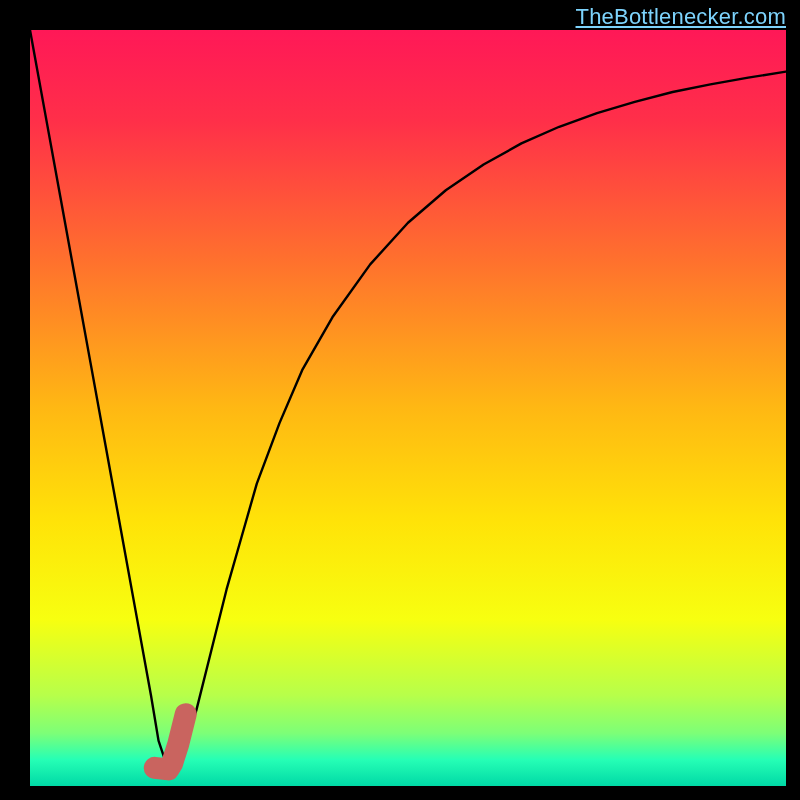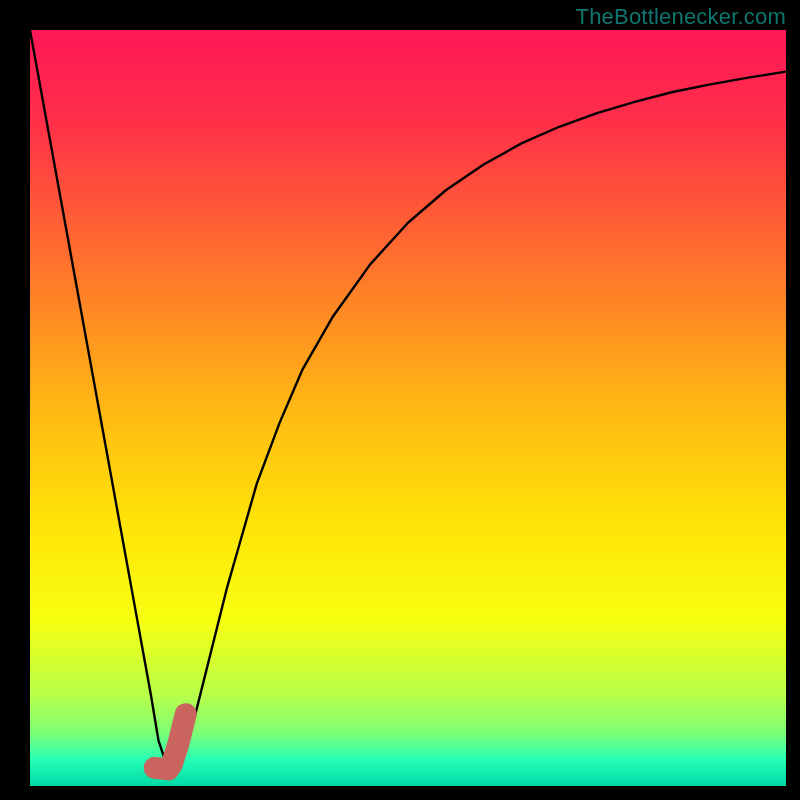--- a/index.html
+++ b/index.html
@@ -25,23 +25,24 @@
     width: 756px;
     height: 756px;
     overflow: hidden;
   }
   .watermark {
     position: absolute;
     top: 4px;
     right: 14px;
     font-family: Arial, Helvetica, sans-serif;
     font-size: 22px;
-    color: #0f766e;
+    color: #7dd3fc;
     font-weight: 500;
     letter-spacing: 0.2px;
+    text-decoration: underline;
   }
   svg { display: block; }
 </style>
 </head>
 <body>
 
 <div class="frame">
 
   <div class="watermark">TheBottlenecker.com</div>
 

